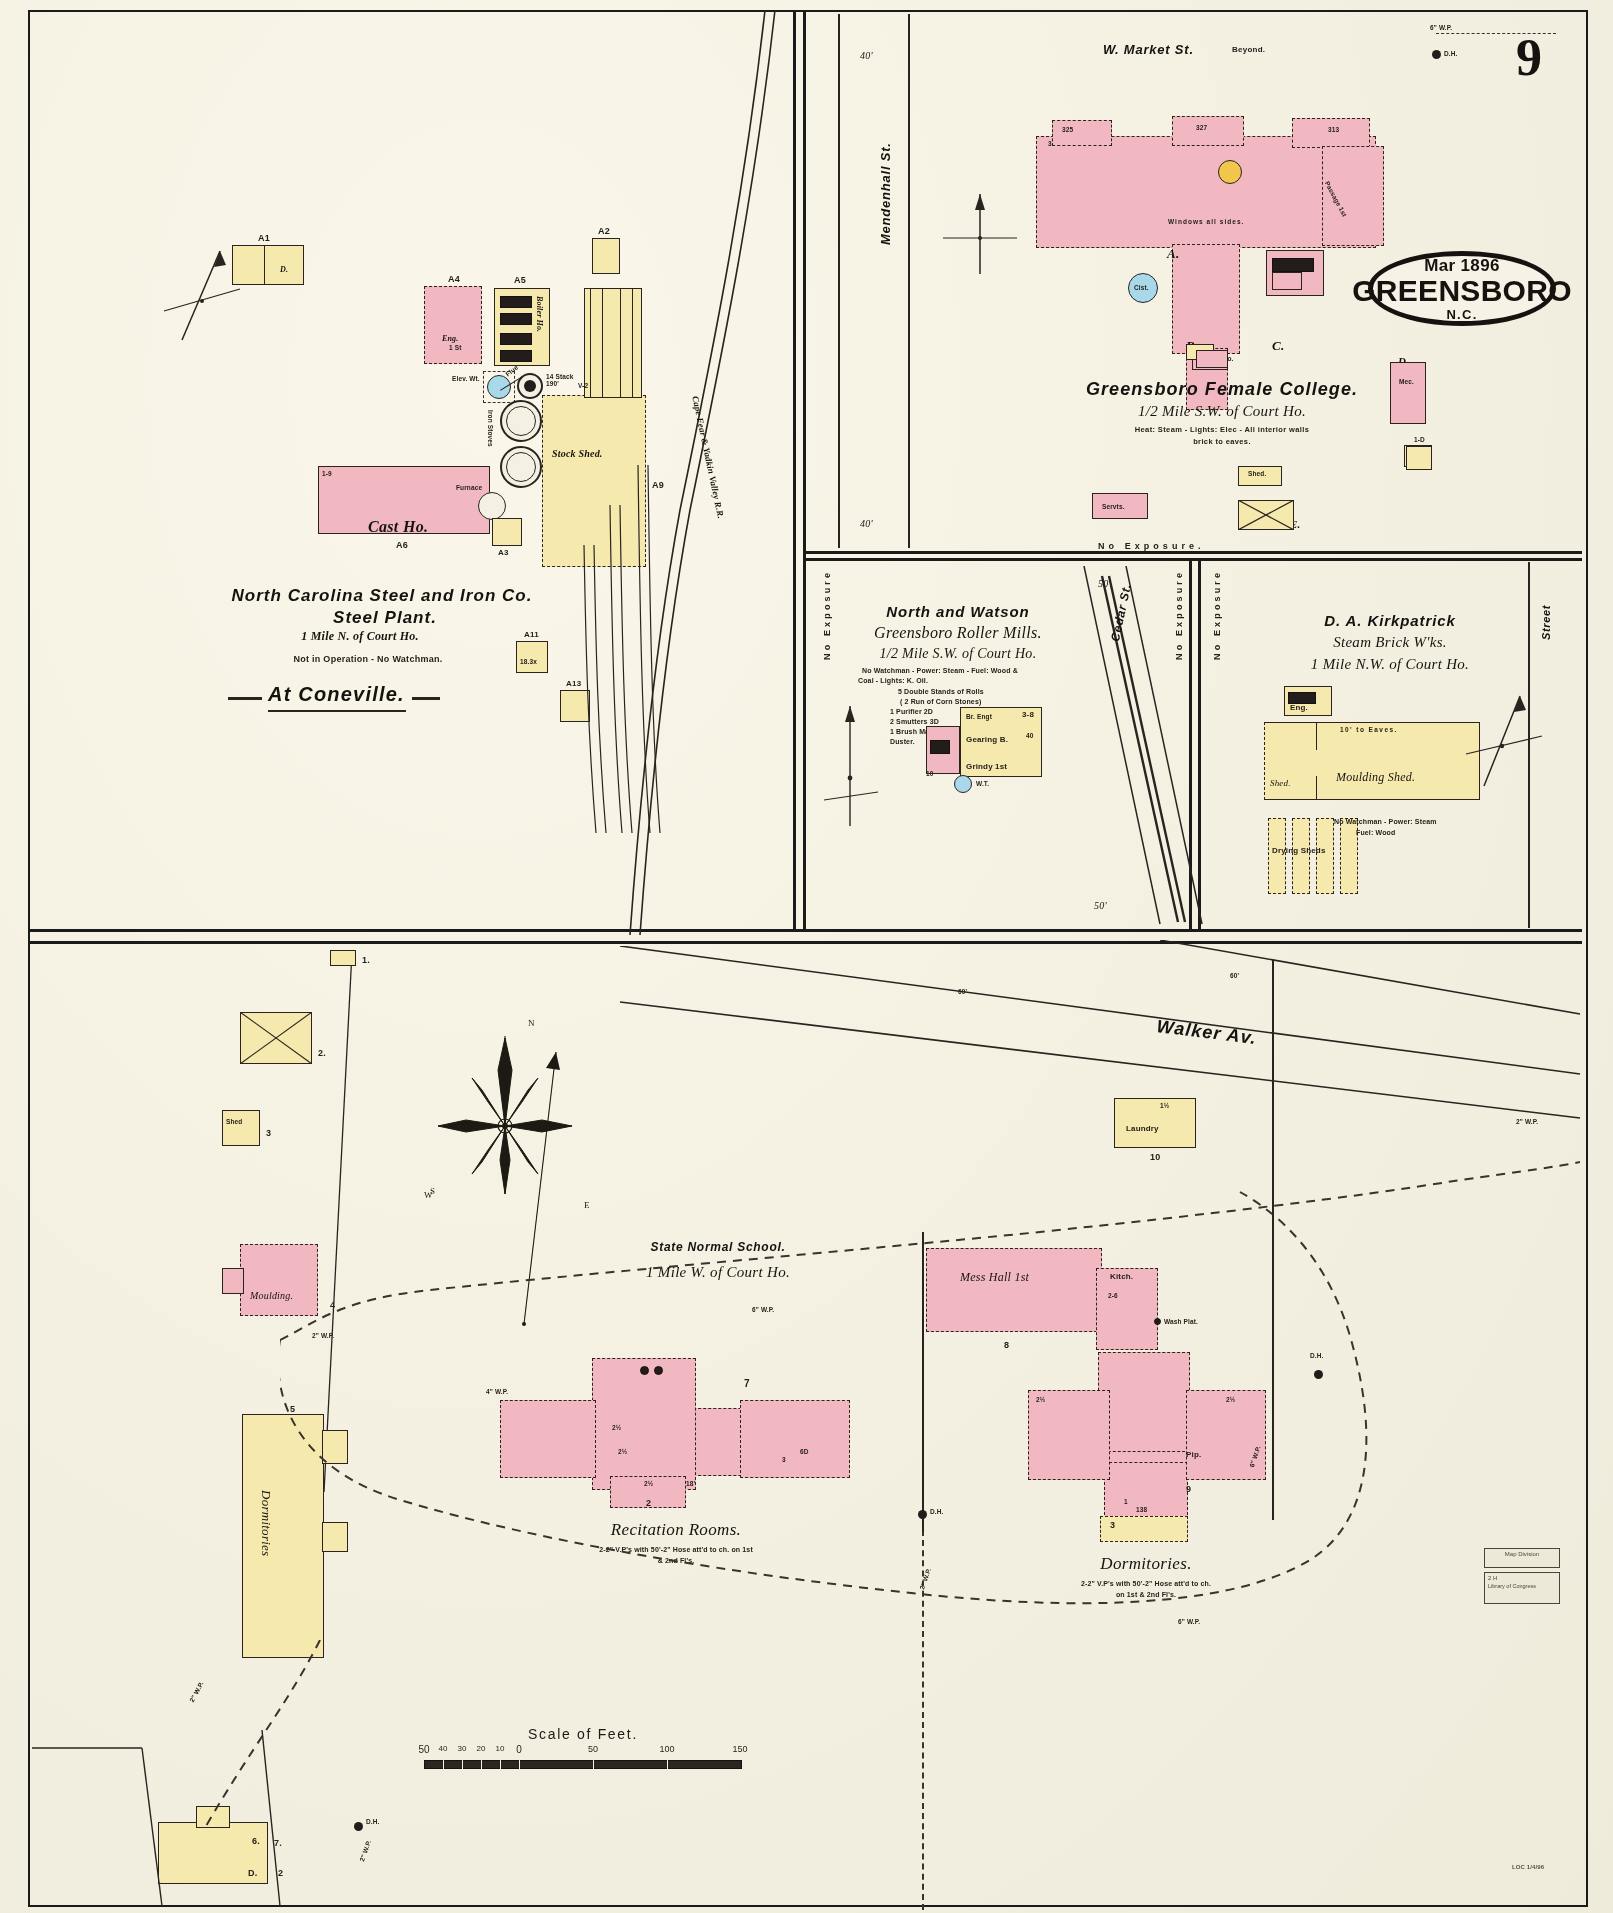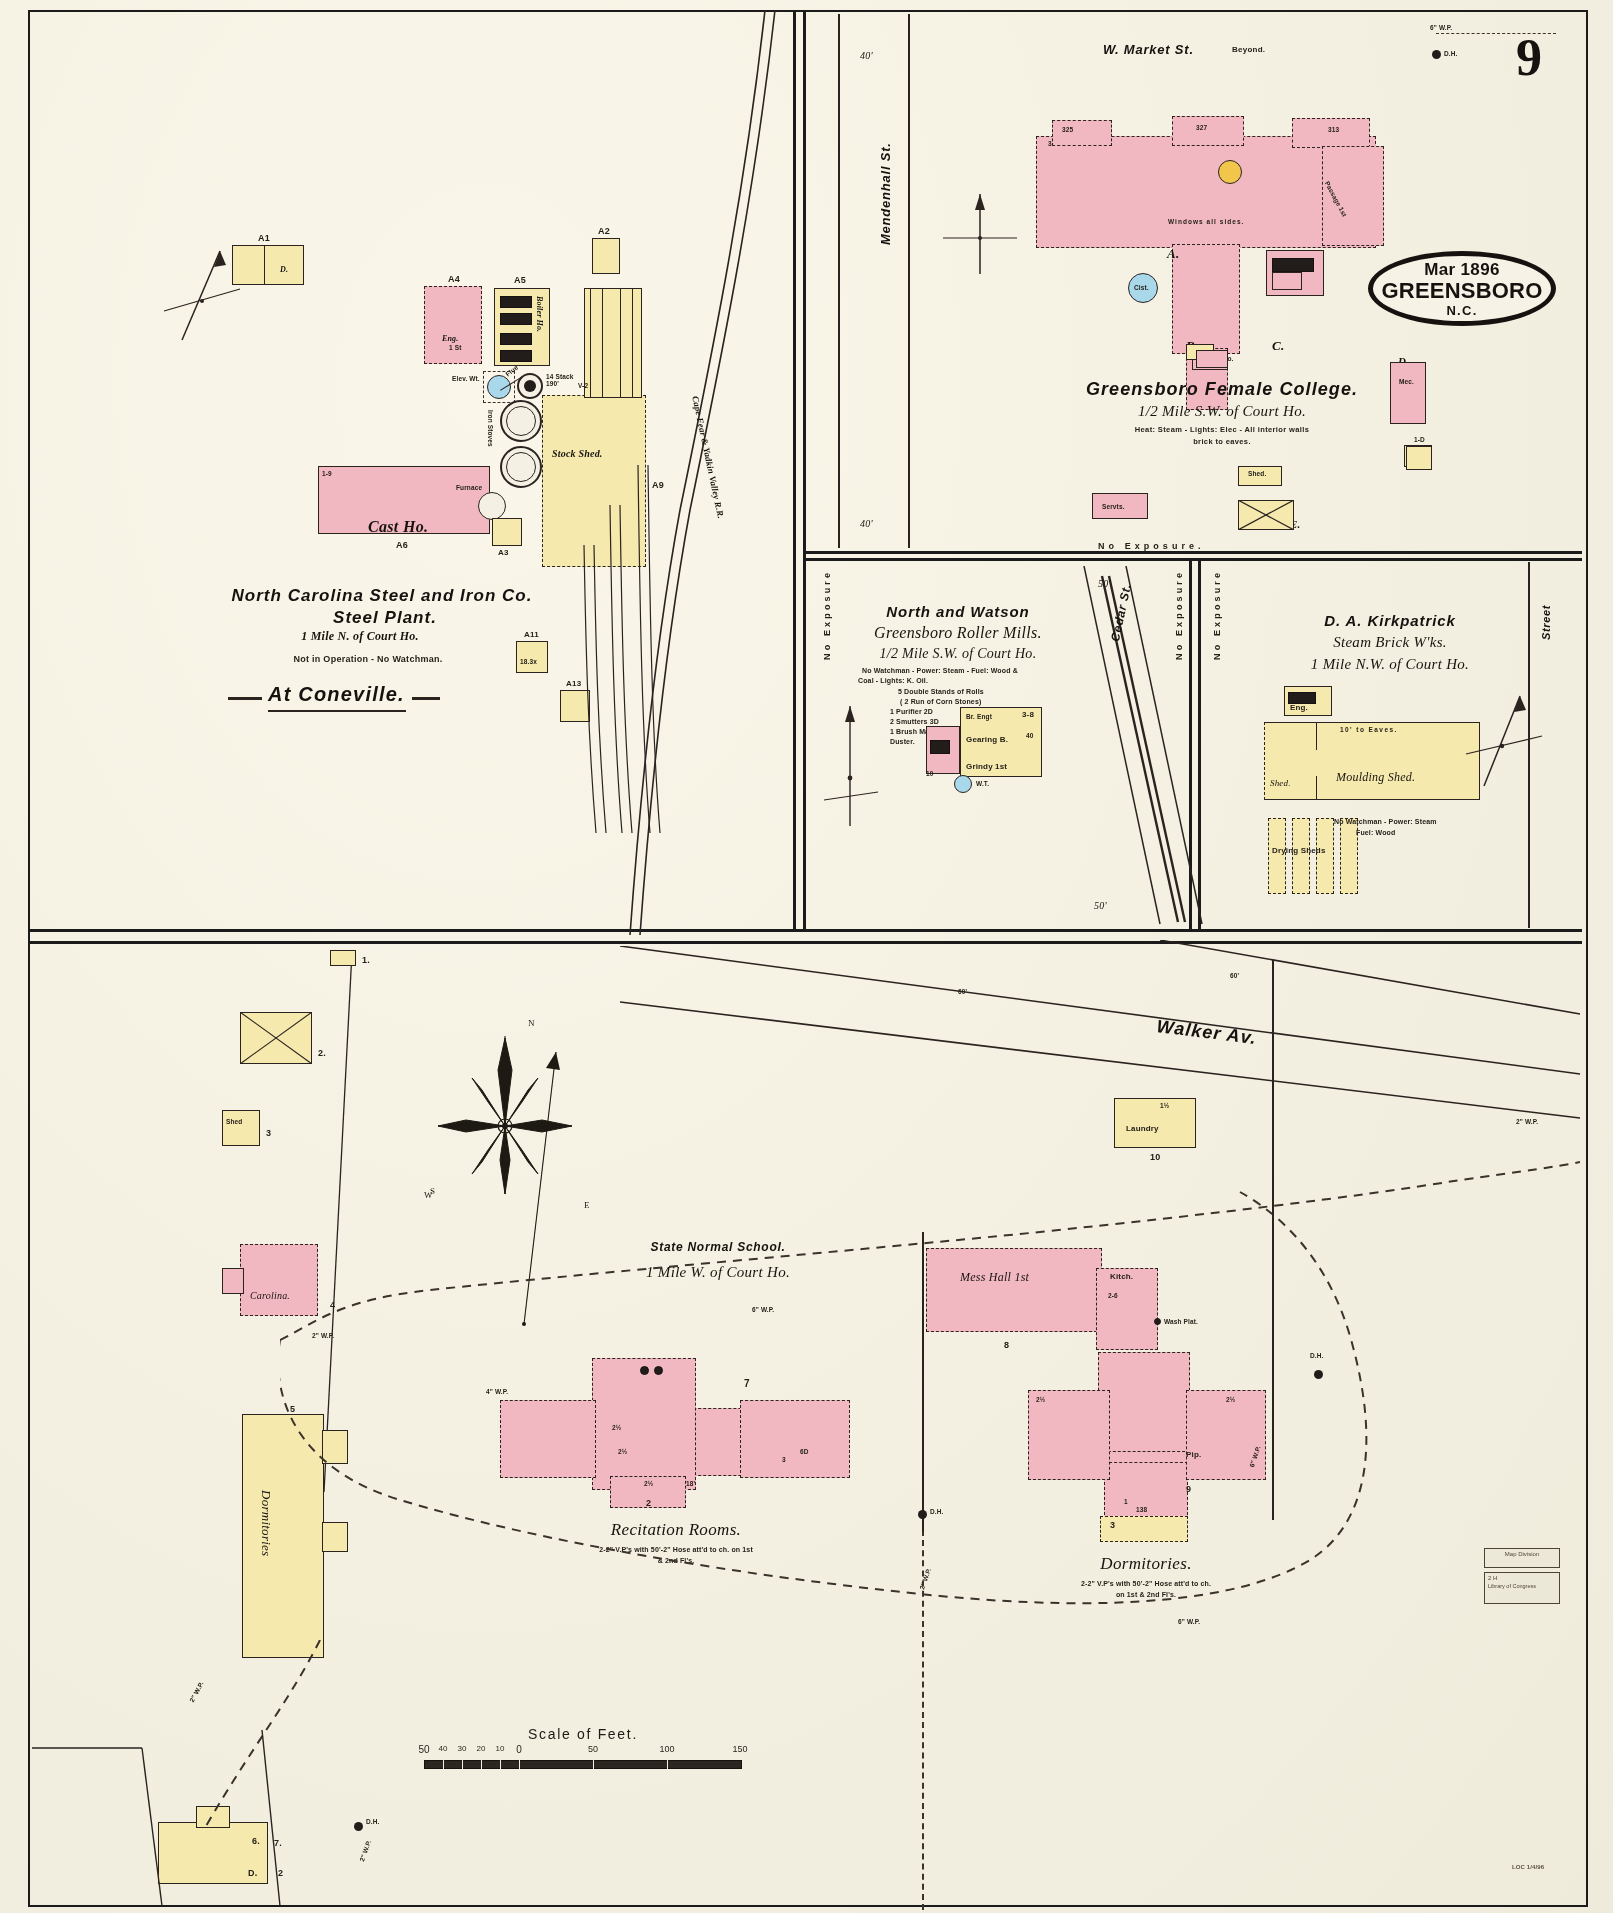--- a/index.html
+++ b/index.html
@@ -108,21 +108,21 @@
   #title-badge .date {
     font-size: 17px;
     font-weight: 700;
     font-family: "Liberation Sans", sans-serif;
     letter-spacing: 0.02em;
     color: #17120f;
     line-height: 1;
     margin-bottom: 2px;
   }
   #title-badge .city {
-    font-size: 22px;
+    font-size: 30px;
     font-weight: 700;
     font-family: "Liberation Sans", sans-serif;
     letter-spacing: 0.01em;
     color: #17120f;
     line-height: 1;
   }
   #title-badge .state {
     font-size: 13px;
     font-weight: 700;
     letter-spacing: 0.10em;
@@ -511,21 +511,21 @@
   <div class="txt micro" style="left:318px; top:1048px; font-size:9px;">2.</div>
   <div class="txt micro" style="left:362px; top:955px; font-size:9px;">1.</div>
   <div class="bldg yellow" style="left:330px; top:950px; width:26px; height:16px;"></div>
 
   <div class="bldg yellow" style="left:222px; top:1110px; width:38px; height:36px;"></div>
   <div class="txt micro" style="left:226px; top:1118px;">Shed</div>
   <div class="txt micro" style="left:266px; top:1128px; font-size:9px;">3</div>
 
   <div class="bldg pink-d" style="left:240px; top:1244px; width:78px; height:72px;"></div>
   <div class="bldg pink" style="left:222px; top:1268px; width:22px; height:26px;"></div>
-  <div class="txt hand" style="left:250px; top:1290px; font-size:10px; font-weight:400;">Carolina.</div>
+  <div class="txt hand" style="left:250px; top:1290px; font-size:10px; font-weight:400;">Moulding.</div>
   <div class="txt micro" style="left:330px; top:1300px; font-size:9px;">4</div>
 
   <div class="bldg yellow" style="left:242px; top:1414px; width:82px; height:244px;"></div>
   <div class="bldg yellow" style="left:322px; top:1430px; width:26px; height:34px;"></div>
   <div class="bldg yellow" style="left:322px; top:1522px; width:26px; height:30px;"></div>
   <div class="txt hand" style="left:274px; top:1490px; font-size:13px; font-weight:400; transform:rotate(90deg); transform-origin:left top;">Dormitories</div>
   <div class="txt micro" style="left:290px; top:1404px; font-size:9px;">5</div>
 
   <div class="bldg pink-d" style="left:502px; top:1408px; width:340px; height:68px;"></div>
   <div class="bldg pink-d" style="left:592px; top:1358px; width:104px; height:132px;"></div>

